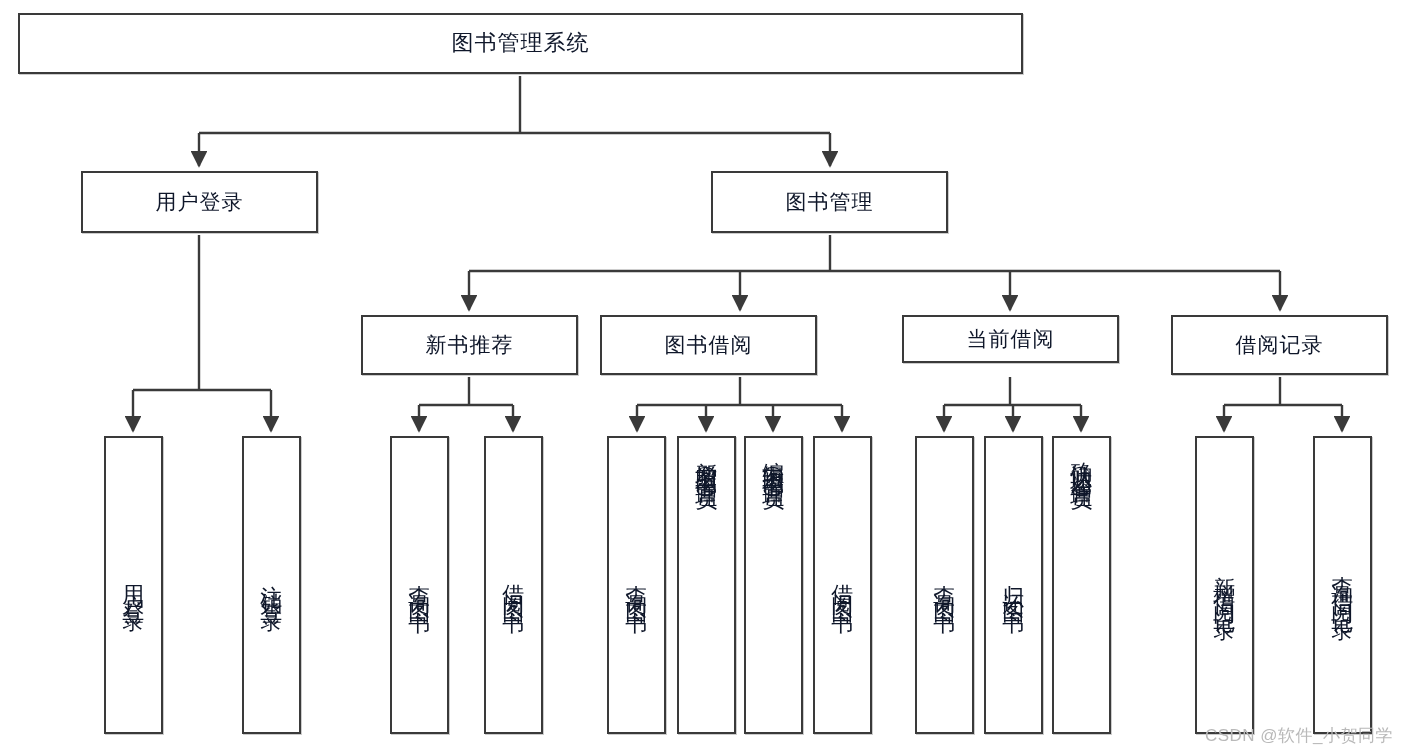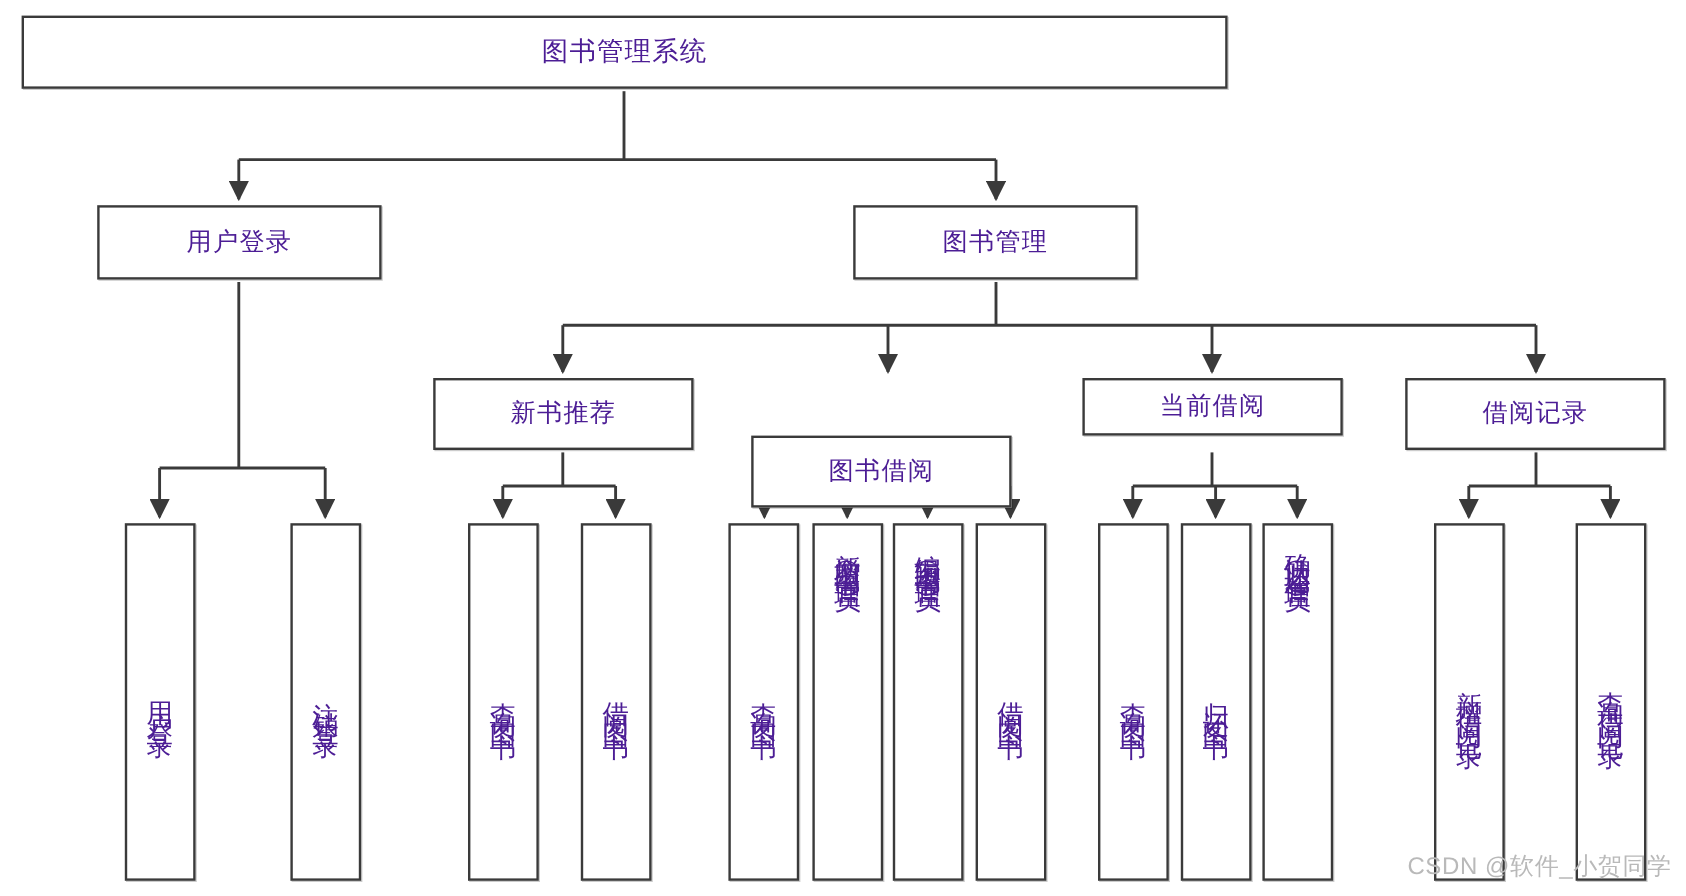--- a/index.html
+++ b/index.html
@@ -37,21 +37,21 @@
     border: 2px solid #3a3a3a;
     display: flex;
     align-items: center;
     justify-content: center;
     box-shadow: 1px 1px 0 rgba(0,0,0,0.20);
   }
   .node .label {
     font-size: 21px;
     line-height: 1.1;
     letter-spacing: 1px;
-    color: #4c1d95;
+    color: #0f172a;
     white-space: nowrap;
     user-select: none;
   }
   .node.root .label { font-size: 22px; }
 
   
   .node.leaf {
     align-items: flex-start;
     justify-content: center;
     padding-top: 6px;
@@ -68,23 +68,23 @@
     align-items: center;
     padding-top: 0;
   }
   .node.leaf.short .label {
     letter-spacing: 9px;
   }
   
   #watermark {
     position: absolute;
     right: 12px;
-    bottom: 12px;
+    bottom: 0;
     z-index: 3;
-    font-size: 20px;
+    font-size: 17px;
     color: #b9b9b9;
     letter-spacing: 0.5px;
     white-space: nowrap;
     user-select: none;
   }
 </style>
 </head>
 <body>
 
 <div id="canvas">
@@ -147,21 +147,21 @@
   <div class="node" style="left:81px; top:171px; width:237px; height:62px;">
     <span class="label">用户登录</span>
   </div>
   <div class="node" style="left:711px; top:171px; width:237px; height:62px;">
     <span class="label">图书管理</span>
   </div>
 
   <div class="node" style="left:361px; top:315px; width:217px; height:60px;">
     <span class="label">新书推荐</span>
   </div>
-  <div class="node" style="left:626px; top:315px; width:217px; height:60px;margin-top:48px;">
+  <div class="node" style="left:600px; top:315px; width:217px; height:60px;">
     <span class="label">图书借阅</span>
   </div>
   <div class="node" style="left:902px; top:315px; width:217px; height:48px;">
     <span class="label">当前借阅</span>
   </div>
   <div class="node" style="left:1171px; top:315px; width:217px; height:60px;">
     <span class="label">借阅记录</span>
   </div>
 
   <div class="node leaf short" style="left:104px; top:436px; width:59px; height:298px;">

